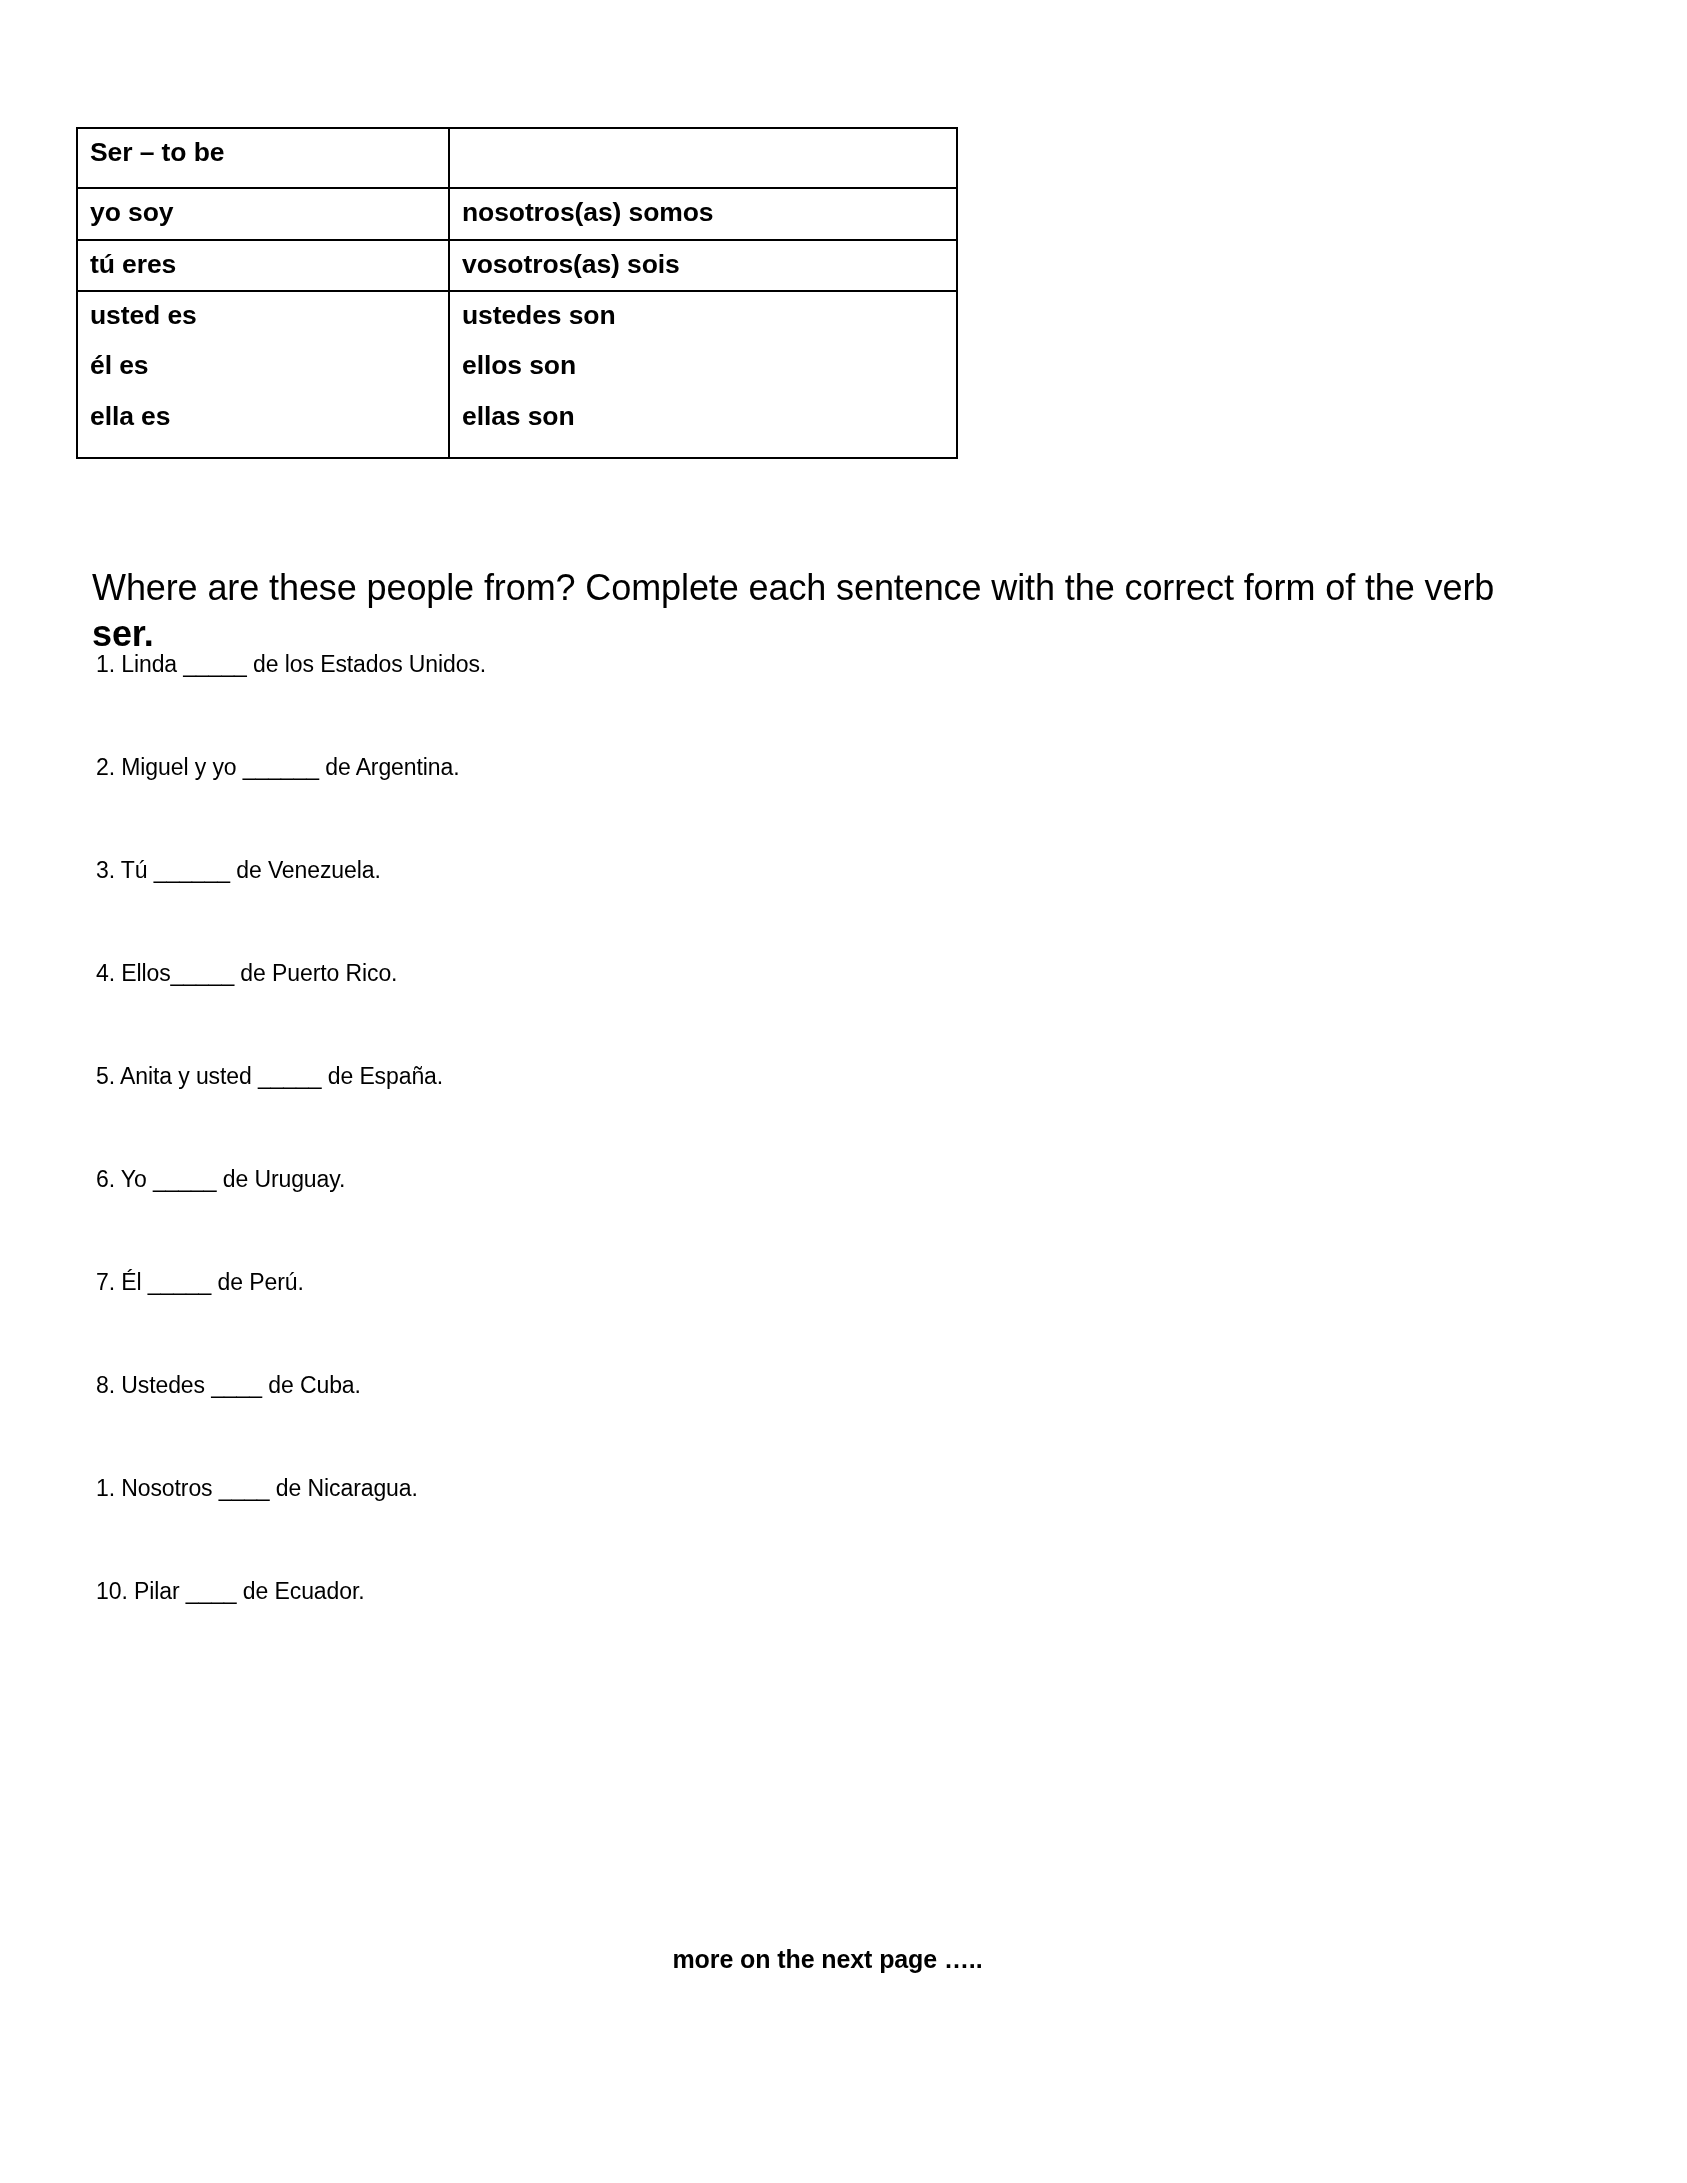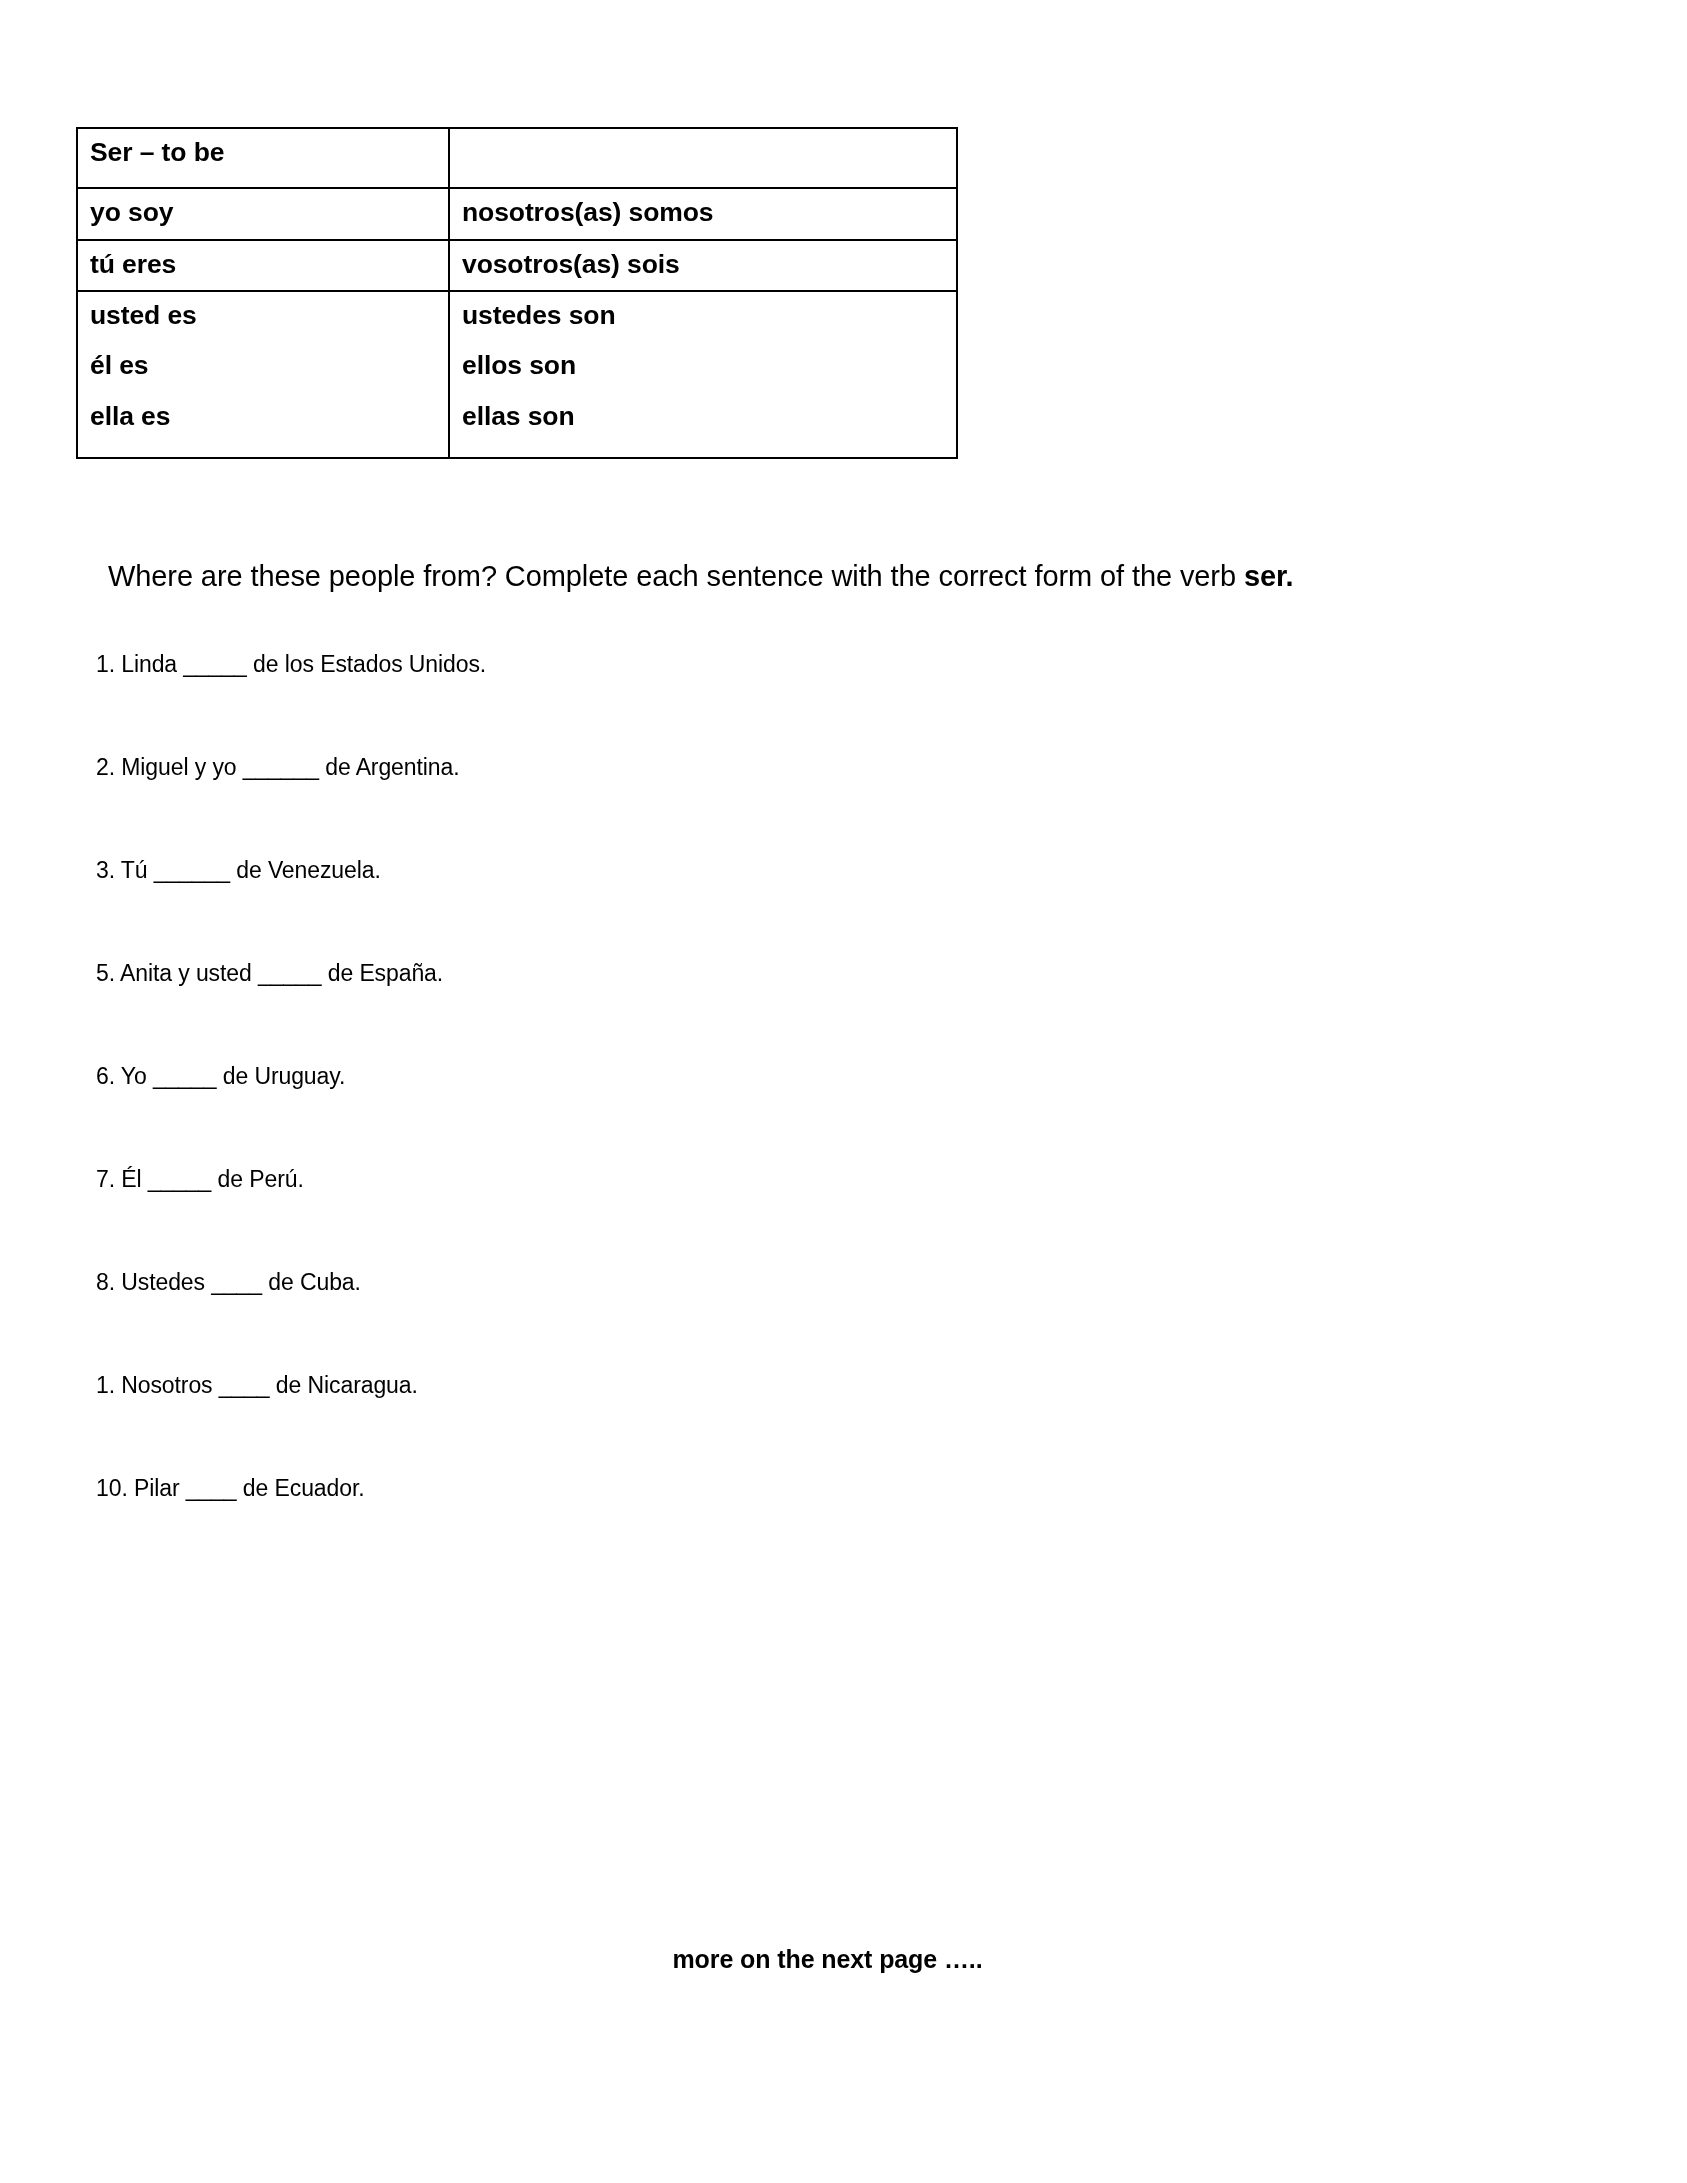--- a/index.html
+++ b/index.html
@@ -49,24 +49,24 @@
 
   .stack-line {
     display: block;
     margin-bottom: 20px;
   }
   .stack-line:last-child { margin-bottom: 16px; }
 
   
   .instructions {
     position: absolute;
-    left: 108px;
+    left: 92px;
     top: 529px;
     width: 1436px;
-    font-size: 29px;
+    font-size: 36px;
     line-height: 1.28;
     letter-spacing: -0.1px;
   }
   .instructions b { font-weight: bold; }
 
   
   .questions {
     position: absolute;
     left: 96px;
     top: 652px;
@@ -134,20 +134,21 @@
       </tr>
     </tbody>
   </table>
 
   <p class="instructions"><span>Where are these people from? Complete each sentence with the correct form of the verb </span><b>ser.</b></p>
 
   <div class="questions">
     <div class="q-item">1. Linda _____ de los Estados Unidos.</div>
     <div class="q-item">2. Miguel y yo ______ de Argentina.</div>
     <div class="q-item">3. Tú ______ de Venezuela.</div>
+    <div class="q-item">4. Ellos_____ de Puerto Rico.</div>
     <div class="q-item">5. Anita y usted _____ de España.</div>
     <div class="q-item">6. Yo _____ de Uruguay.</div>
     <div class="q-item">7. Él _____ de Perú.</div>
     <div class="q-item">8. Ustedes ____ de Cuba.</div>
     <div class="q-item">1. Nosotros ____ de Nicaragua.</div>
     <div class="q-item">10. Pilar ____ de Ecuador.</div>
   </div>
 
   <div class="footer-note">
     <span class="footer-inner">more on the next page …..</span>

